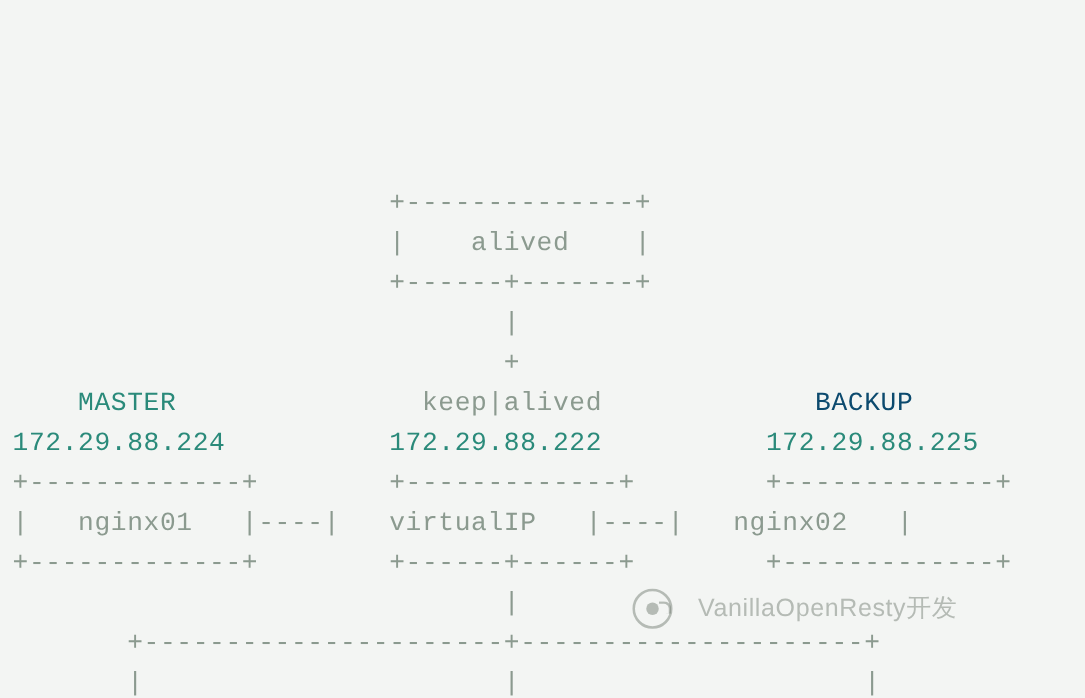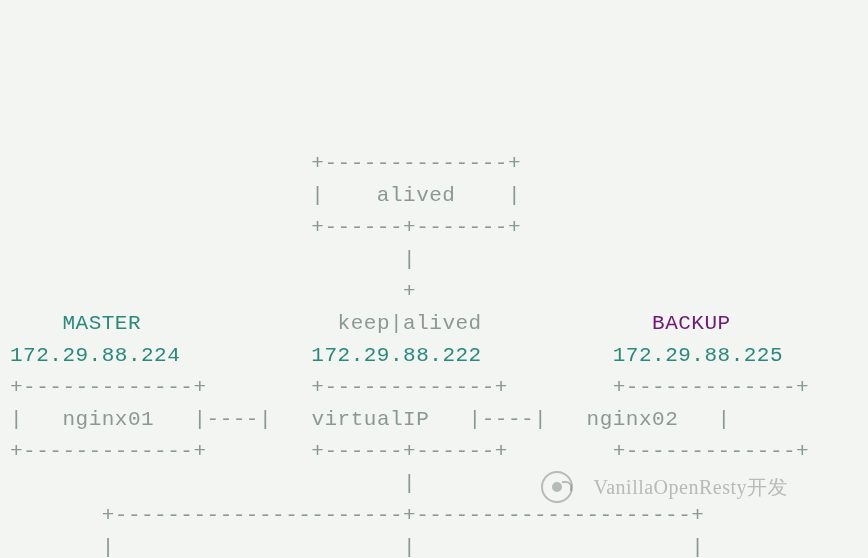--- a/index.html
+++ b/index.html
@@ -7,27 +7,27 @@
     padding: 20px 10px;
     background: #f3f5f3;
     font-family: "Menlo", "Consolas", "Courier New", monospace;
     font-size: 21px;
     line-height: 32px;
     color: #8b9a8f;
     letter-spacing: 0.5px;
     white-space: pre;
   }
   .teal { color: #2a8a7a; }
-  .olive { color: #701a75; }
+  .olive { color: #0c4a6e; }
   .watermark {
     position: absolute;
-    right: 80px;
+    right: 102px;
     bottom: 55px;
     color: rgba(120,130,120,0.5);
-    font-family: Liberation Serif, serif;
+    font-family: Liberation Sans, sans-serif;
     font-size: 20px;
     letter-spacing: 0.5px;
     display: flex;
     align-items: center;
     gap: 20px;
   }
   .watermark-icon {
     width: 28px;
     height: 28px;
     border: 2px solid rgba(120,130,120,0.5);

